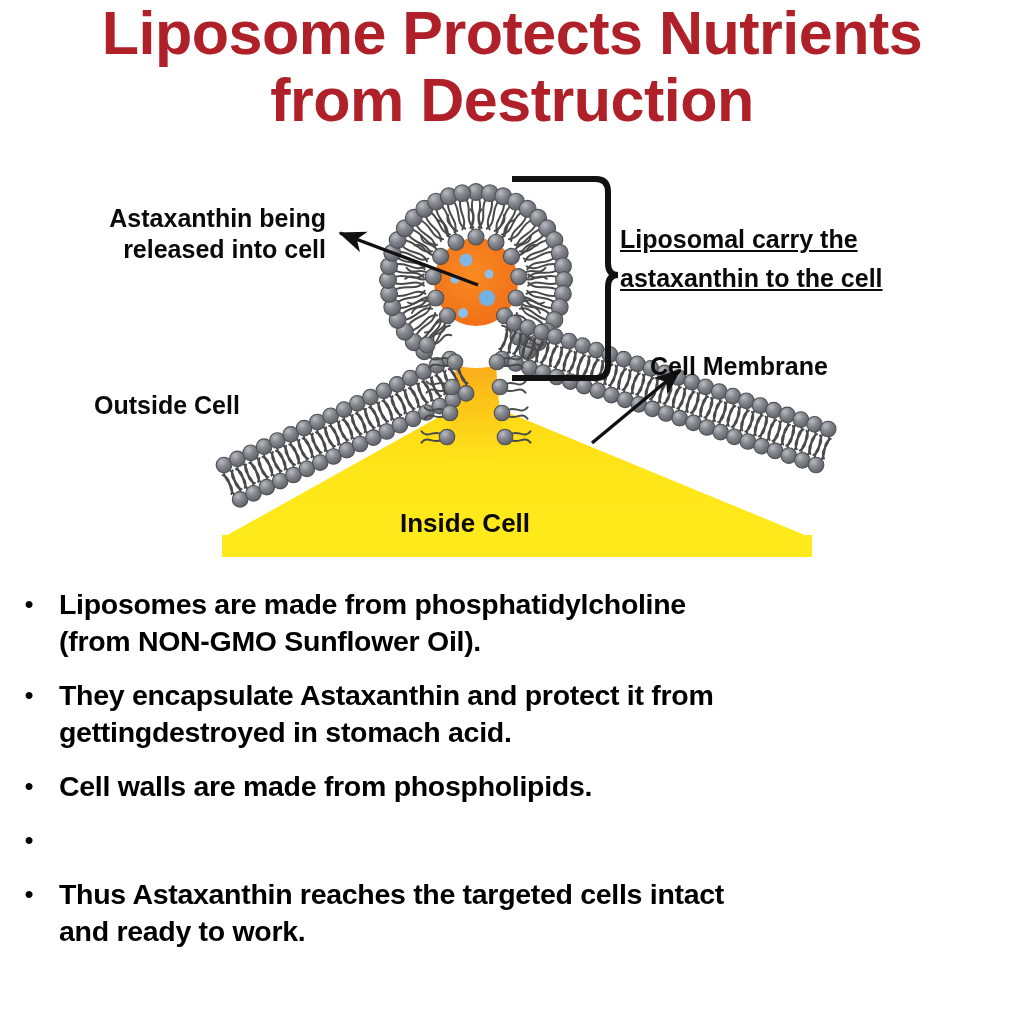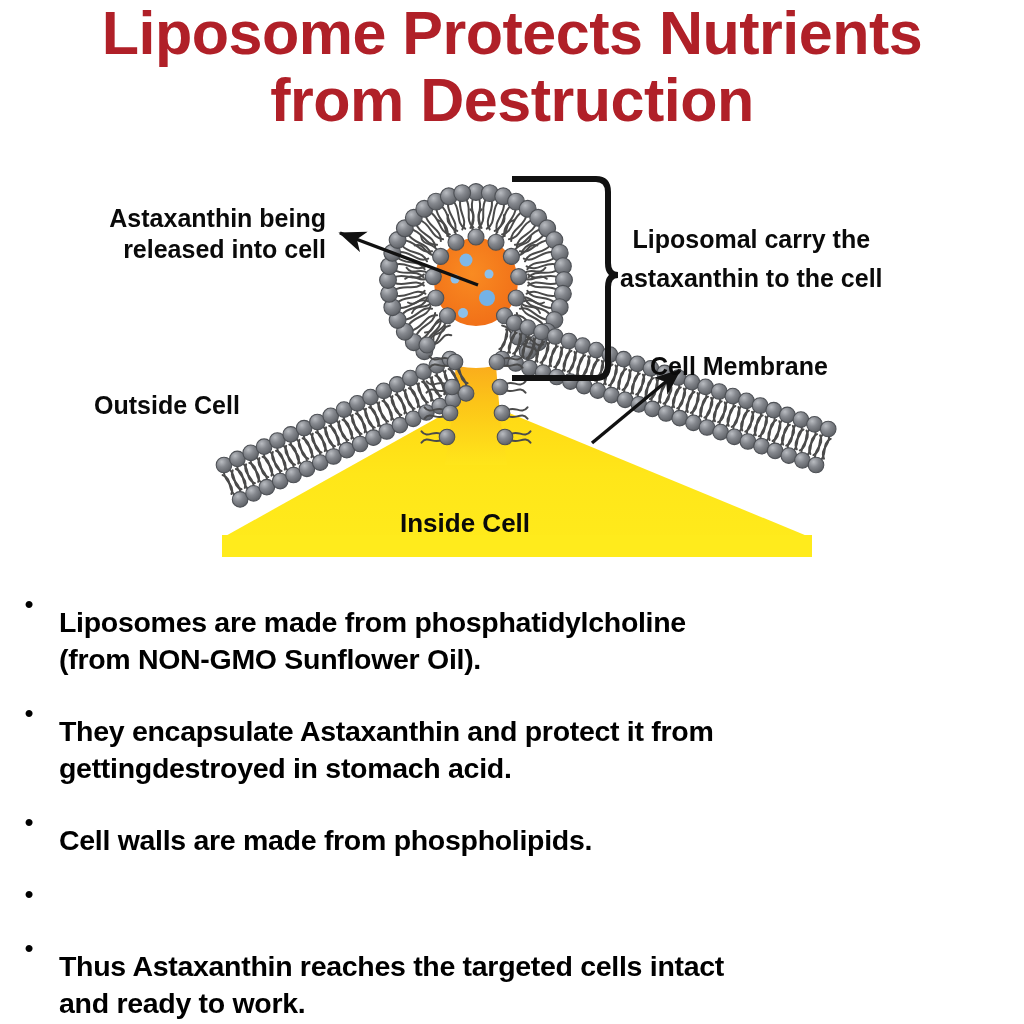--- a/index.html
+++ b/index.html
@@ -65,22 +65,23 @@
     text-align: right;
     width: 282px;
   }
   #label-outside {
     top: 225px;
     left: 94px;
   }
   #label-liposomal {
     top: 55px;
     left: 620px;
-    text-align: center;
+    text-align: left;
     line-height: 39px;
+    text-decoration: underline;
   }
   #label-membrane {
     top: 186px;
     left: 650px;
   }
   #label-inside {
     top: 343px;
     left: 400px;
     font-size: 26px;
   }
@@ -109,21 +110,20 @@
   }
   .bullet-text {
     color: #000000;
     font-family: "Liberation Sans", sans-serif;
     font-weight: bold;
     font-size: 28.5px;
     line-height: 37px;
     letter-spacing: -0.3px;
     white-space: pre-line;
     margin-left: 11px;
-    margin-top: 18px;
   }
 </style>
 </head>
 <body>
 
 <div id="title-block">
   <div class="title-line" id="title-line-1">Liposome Protects Nutrients</div>
   <div class="title-line" id="title-line-2">from Destruction</div>
 </div>
 

